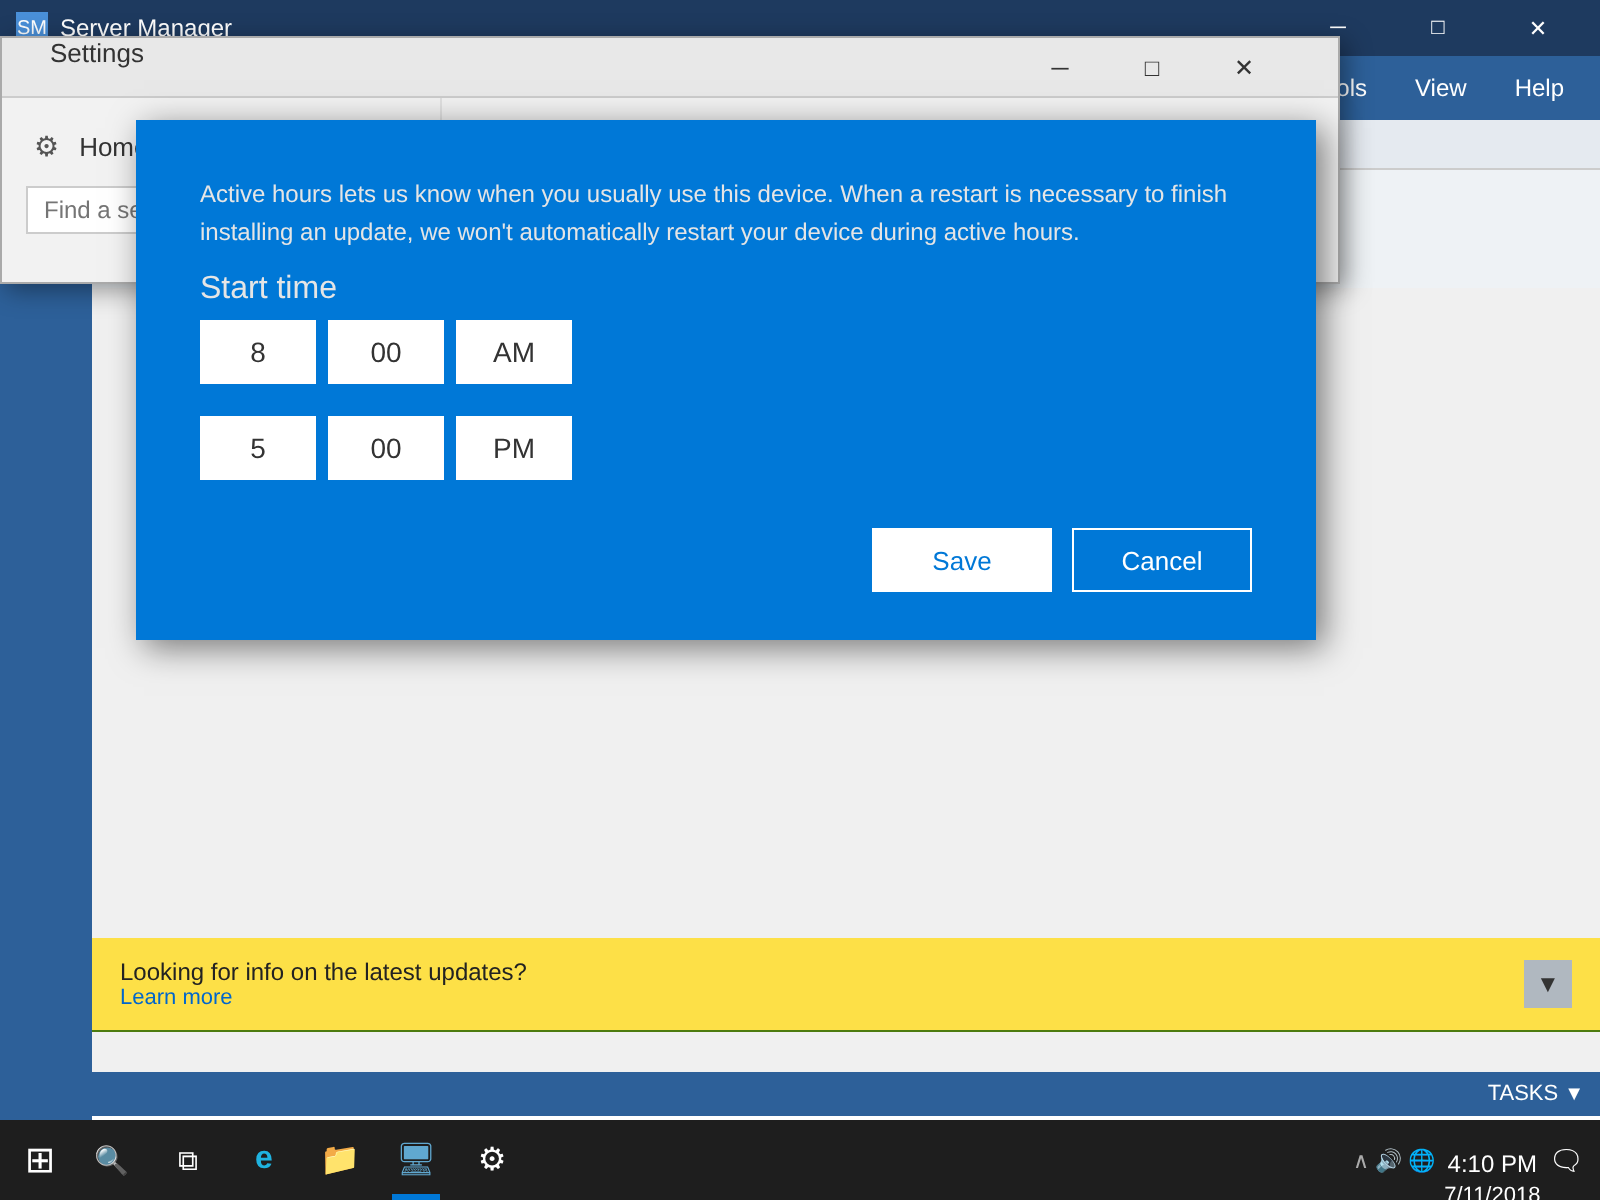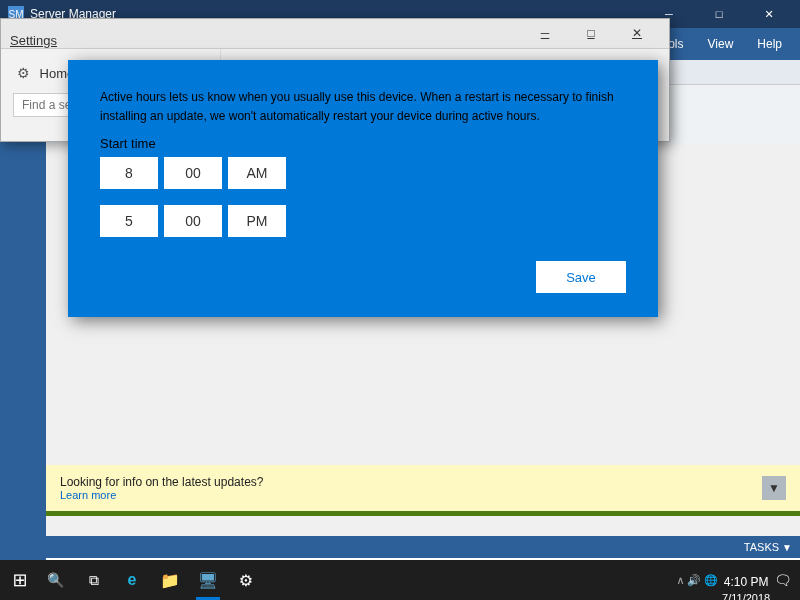--- a/index.html
+++ b/index.html
@@ -131,26 +131,25 @@
       width: 670px;
       background: #f2f2f2;
       border: 1px solid #aaa;
       z-index: 100;
       box-shadow: 3px 3px 12px rgba(0,0,0,0.4);
     }
     .settings-titlebar {
       background: #e8e8e8;
       height: 30px;
       display: flex;
-      align-items: flex-end;
-      padding: 0 9px;
+      align-items: flex-start;
+      padding: 0 24px;
       font-size: 12px;
       color: #333;
       border-bottom: 1px solid #ccc;
-      text-decoration: underline;
     }
     .settings-titlebar-title { flex: 1; font-size: 13px; }
     .settings-titlebar-controls { display: flex; gap: 0; }
     .settings-btn {
       width: 46px; height: 30px;
       display: flex; align-items: center; justify-content: center;
       cursor: pointer; font-size: 12px; color: #333;
     }
 
     .settings-body {
@@ -204,34 +203,34 @@
       z-index: 150;
       box-shadow: 4px 4px 16px rgba(0,0,0,0.5);
     }
     .ah-title {
       color: white;
       font-size: 22px;
       font-weight: 300;
       margin-bottom: 14px;
     }
     .ah-desc {
-      color: #000000;
+      color: #e5e5e5;
       font-size: 12px;
       line-height: 1.6;
       margin-bottom: 10px;
     }
     .ah-note {
       color: white;
       font-size: 12px;
       margin-bottom: 24px;
     }
     .ah-time-section { margin-bottom: 16px; }
     .ah-time-label {
-      color: #000000;
-      font-size: 13px;
+      color: #e5e5e5;
+      font-size: 16px;
       margin-bottom: 6px;
     }
     .ah-time-inputs {
       display: flex; gap: 6px; align-items: center;
     }
     .ah-time-box {
       background: white;
       border: none;
       width: 58px; height: 32px;
       display: flex; align-items: center; justify-content: center;
@@ -303,21 +302,21 @@
         <span style="margin-left:4px; background:#4a7ba7; color:white; padding:0 4px; font-size:10px;">▼</span>
       </div>
 
       <div style="font-size:10px; color:#555; padding:4px 10px; background:#eef2f5;">
         <div>atislava, Budapest, Ljubl</div>
         <div>38 (activated)</div>
         <div>h 1.5.3</div>
         <div style="height:10px; background: linear-gradient(to right, #aaa 60%, transparent); margin:4px 0; width:80px;"></div>
       </div>
 
-      <div style="background:#fef9c3; padding:10px 14px; display:flex; align-items:center; justify-content:space-between; border-bottom:5px solid #4d7c0f; position:absolute; bottom:84px; left:0; right:0;">
+      <div style="background:#fde047; padding:10px 14px; display:flex; align-items:center; justify-content:space-between; border-bottom:1px solid #4d7c0f; position:absolute; bottom:84px; left:0; right:0;">
         <div>
           <div style="font-size:12px; color:#222;">Looking for info on the latest updates?</div>
           <div style="color:#0066cc; font-size:11px; cursor:pointer;">Learn more</div>
         </div>
         <div class="expand-btn">▼</div>
       </div>
 
       <div style="position:absolute; bottom:42px; left:0; right:0; background:#2d6099; height:22px; display:flex; align-items:center; justify-content:flex-end; padding:0 8px;">
         <span style="color:white; font-size:11px;">TASKS</span>
         <span style="color:white; font-size:10px; margin-left:3px;">▼</span>
@@ -394,20 +393,21 @@
   <div class="ah-time-section">
     <div class="ah-time-inputs">
       <div class="ah-time-box">5</div>
       <div class="ah-time-box">00</div>
       <div class="ah-time-box">PM</div>
     </div>
   </div>
 
   <div class="ah-buttons">
     <div class="ah-btn ah-btn-save">Save</div>
+    <div class="ah-btn ah-btn-cancel">Cancel</div>
   </div>
 </div>
 
 <div class="taskbar">
   <div class="taskbar-start">
     <span style="color:white; font-size:18px;">⊞</span>
   </div>
   <div class="taskbar-search">
     <span style="color:white; font-size:14px;">🔍</span>
   </div>

